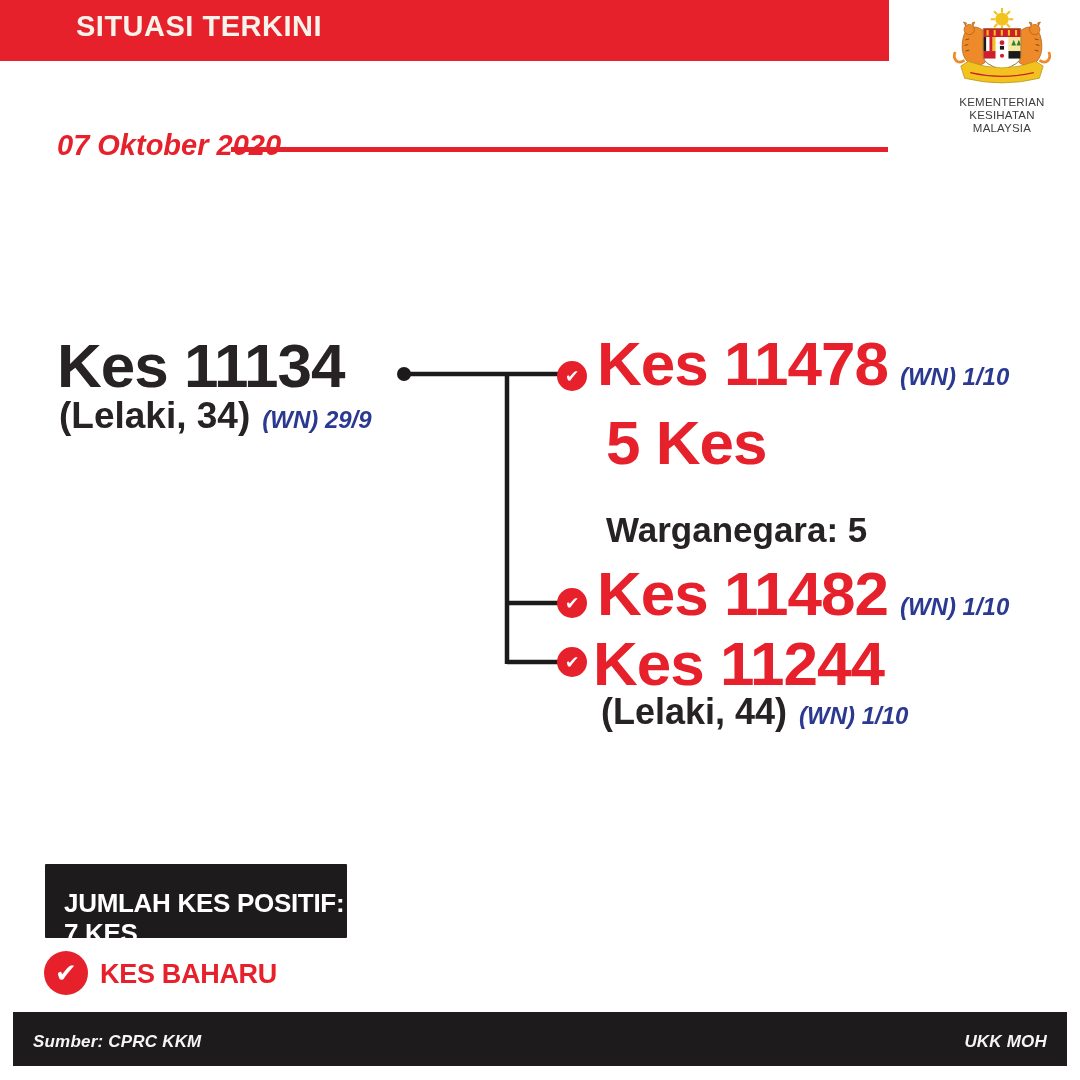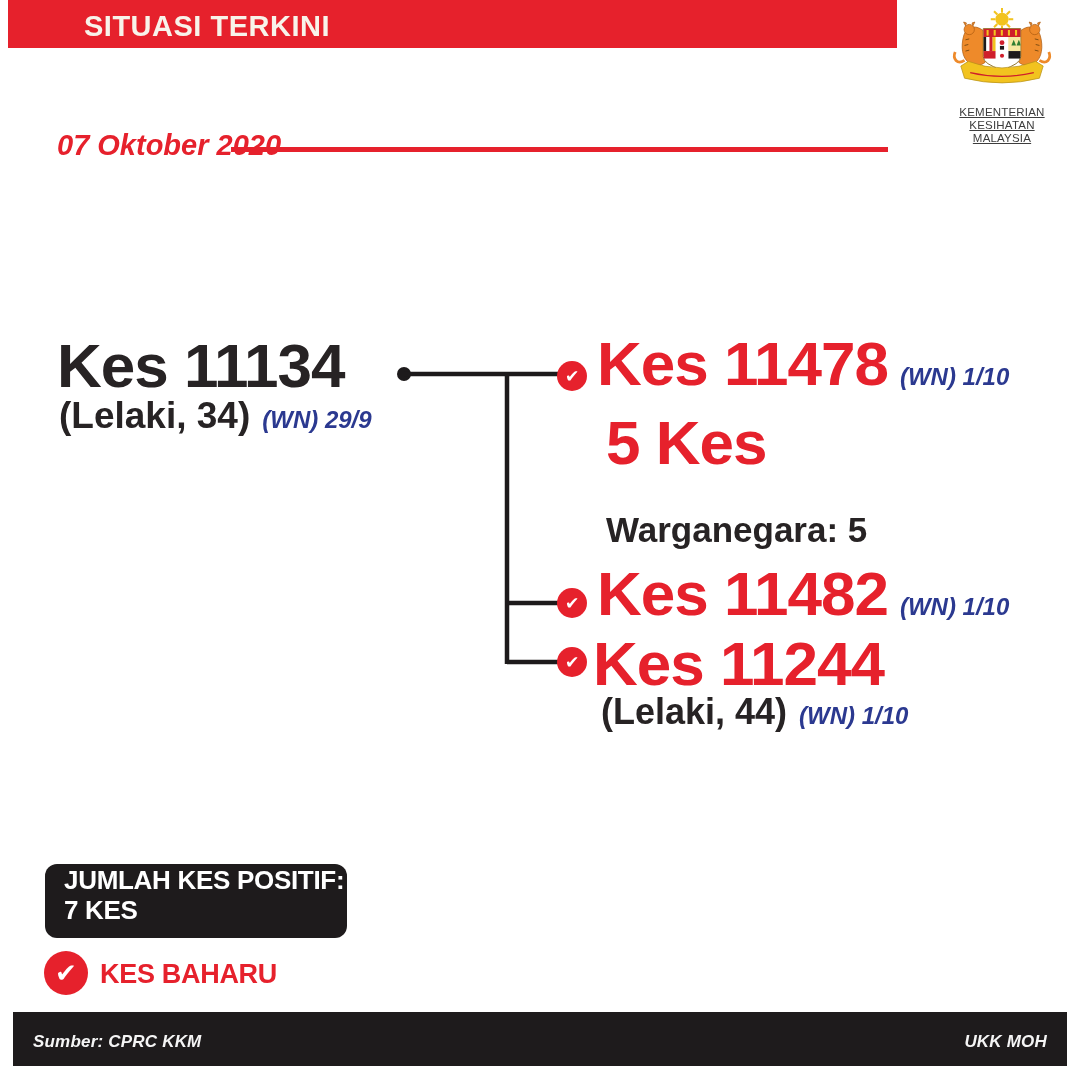--- a/index.html
+++ b/index.html
@@ -8,33 +8,33 @@
     --dark:#272324;
     --panel:#1e1b1c;
     --cream:#f8f3ea;
   }
   *{margin:0;padding:0;box-sizing:border-box;}
   html,body{background:#ffffff;}
   body{font-family:"Liberation Sans", sans-serif;}
   #canvas{position:relative;width:1080px;height:1080px;background:#ffffff;overflow:hidden;}
 
   
-  .topbar{position:absolute;left:8px;top:0;width:889px;height:48px;background:var(--red);}
+  .topbar{position:absolute;left:0;top:0;width:889px;height:61px;background:var(--red);}
   .topbar span{display:block;line-height:53px;padding-left:76px;font-size:29px;font-weight:bold;
     letter-spacing:.5px;color:var(--cream);}
   .title{position:absolute;left:43px;top:68px;font-size:57px;font-weight:bold;color:var(--dark);
     letter-spacing:-1px;white-space:nowrap;}
   .date-label{position:absolute;left:57px;top:129px;font-size:29px;font-weight:bold;font-style:italic;
     color:var(--red);white-space:nowrap;}
   .date-line{position:absolute;left:231px;top:147px;width:657px;height:5px;background:var(--red);}
 
   
   .logo{position:absolute;left:928px;top:8px;width:148px;text-align:center;}
   .logo svg{display:block;margin:0 auto;}
-  .logo-text{margin-top:10px;font-size:11.5px;line-height:13px;color:#3d3d3d;letter-spacing:.2px;text-decoration:underline;}
+  .logo-text{margin-top:0;font-size:11.5px;line-height:13px;color:#3d3d3d;letter-spacing:.2px;}
 
   
   .connectors{position:absolute;left:0;top:0;pointer-events:none;}
   .connectors line{stroke:#1d1a1b;stroke-width:4.5;}
   .connectors circle{fill:#1d1a1b;}
 
   
   .case-big{font-size:62px;font-weight:bold;line-height:1;white-space:nowrap;letter-spacing:-1px;}
   .red{color:var(--red);}
   .blk{color:var(--dark);}
@@ -46,21 +46,21 @@
   .warga{position:absolute;left:606px;top:504px;font-size:35px;font-weight:bold;color:var(--dark);line-height:1;margin-top:8px;}
 
   
   .check{position:absolute;border-radius:50%;background:var(--red);color:#fff;
     display:flex;align-items:center;justify-content:center;font-family:"DejaVu Sans",sans-serif;}
   .check.small{width:30px;height:30px;font-size:17px;}
   .check.big{width:44px;height:44px;font-size:26px;}
 
   
   .summary-box{position:absolute;left:45px;top:864px;width:302px;height:74px;background:var(--panel);
-    border-radius:12px;padding:1px 0 0 19px;}
+    border-radius:1px;padding:24px 0 0 19px;}
   .summary-box div{color:#ffffff;font-size:26px;font-weight:bold;line-height:30px;letter-spacing:-.3px;}
 
   
   .legend-label{position:absolute;left:100px;top:959px;font-size:27px;font-weight:bold;color:var(--red);
     letter-spacing:-.3px;white-space:nowrap;}
 
   
   .footer{position:absolute;left:13px;top:1012px;width:1054px;height:54px;background:var(--panel);
     display:flex;align-items:center;justify-content:space-between;padding:0 20px;}
   .footer span{color:#f5f5f5;font-size:17px;font-weight:bold;font-style:italic;letter-spacing:.2px;margin-top:6px;}

